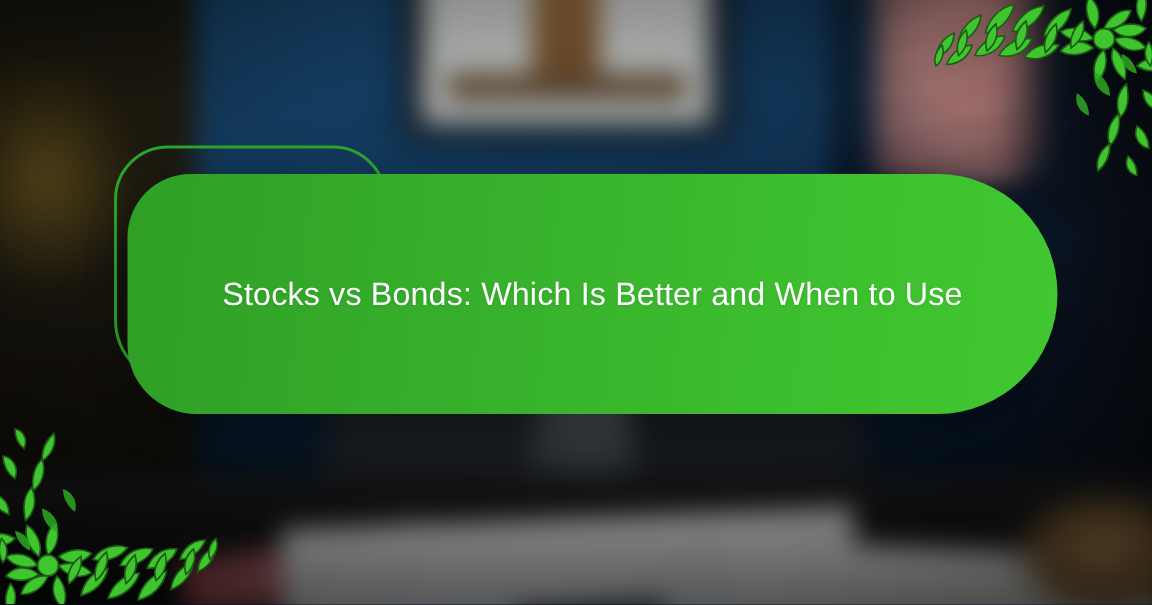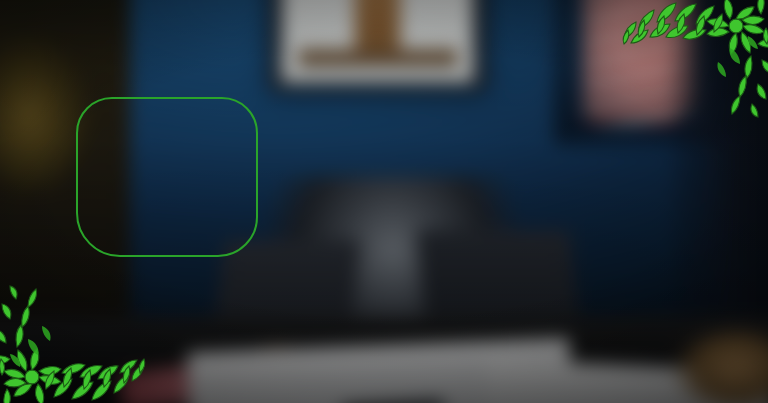--- a/index.html
+++ b/index.html
@@ -296,15 +296,18 @@
     </g>
     <g fill="#2ea821" opacity=".85">
       <path d="M112 48c6 3 10 9 10 16-7-2-12-9-10-16z"></path>
       <path d="M100 62c5 3 8 9 8 15-6-2-10-8-8-15z"></path>
       <path d="M130 36c5 2 9 7 10 13-6-1-11-6-10-13z"></path>
     </g>
   </svg>
 
   <div class="banner-wrap">
     <div class="banner-outline"></div>
+    <div class="banner">
+      <div class="banner-title">Stocks vs Bonds: Which Is Better and When to Use</div>
+    </div>
   </div>
 
 </div>
 
 </body></html>

